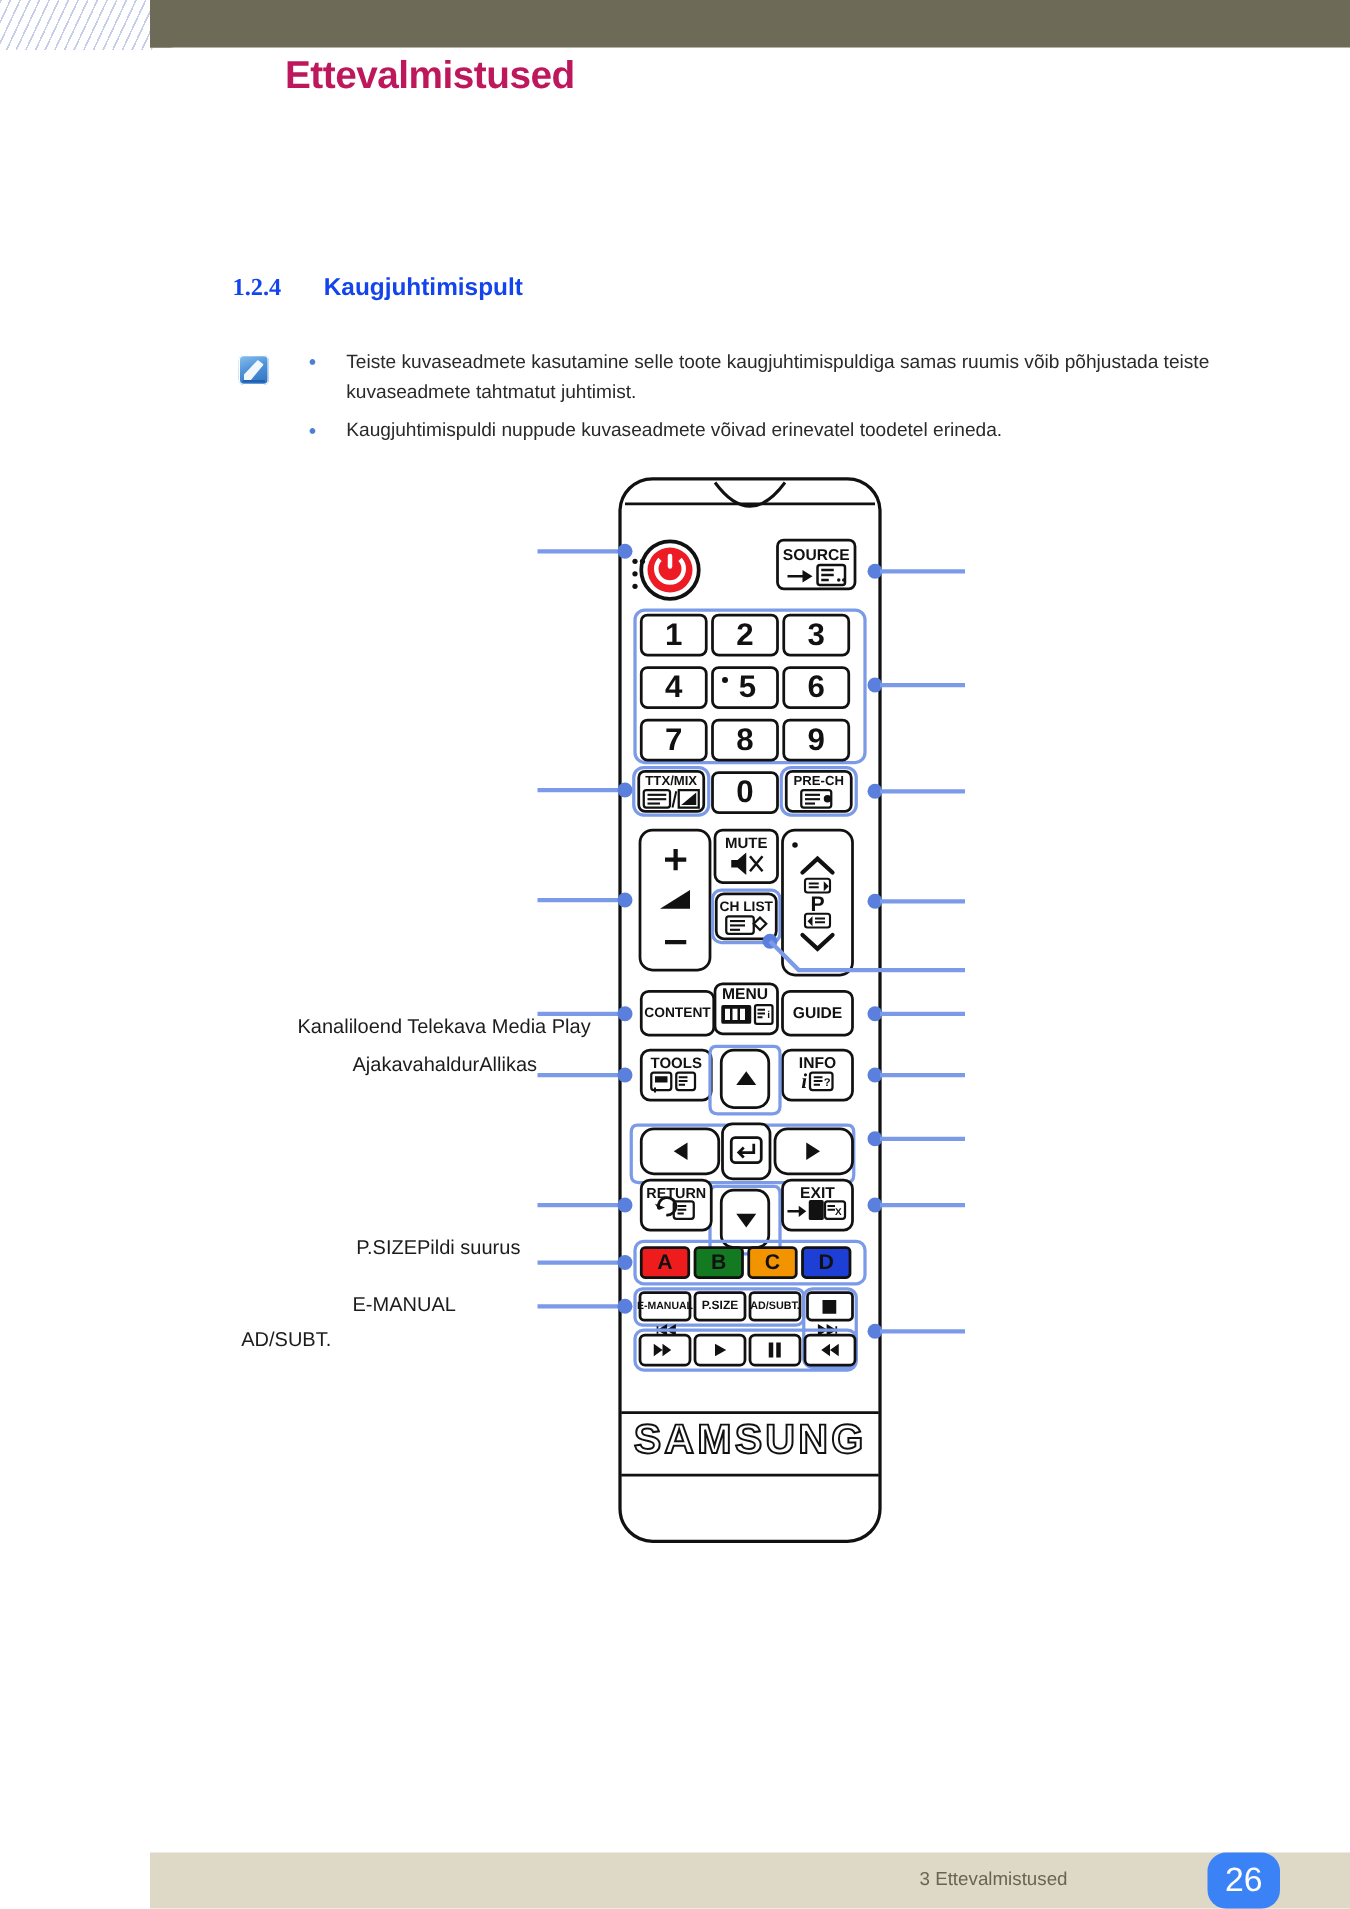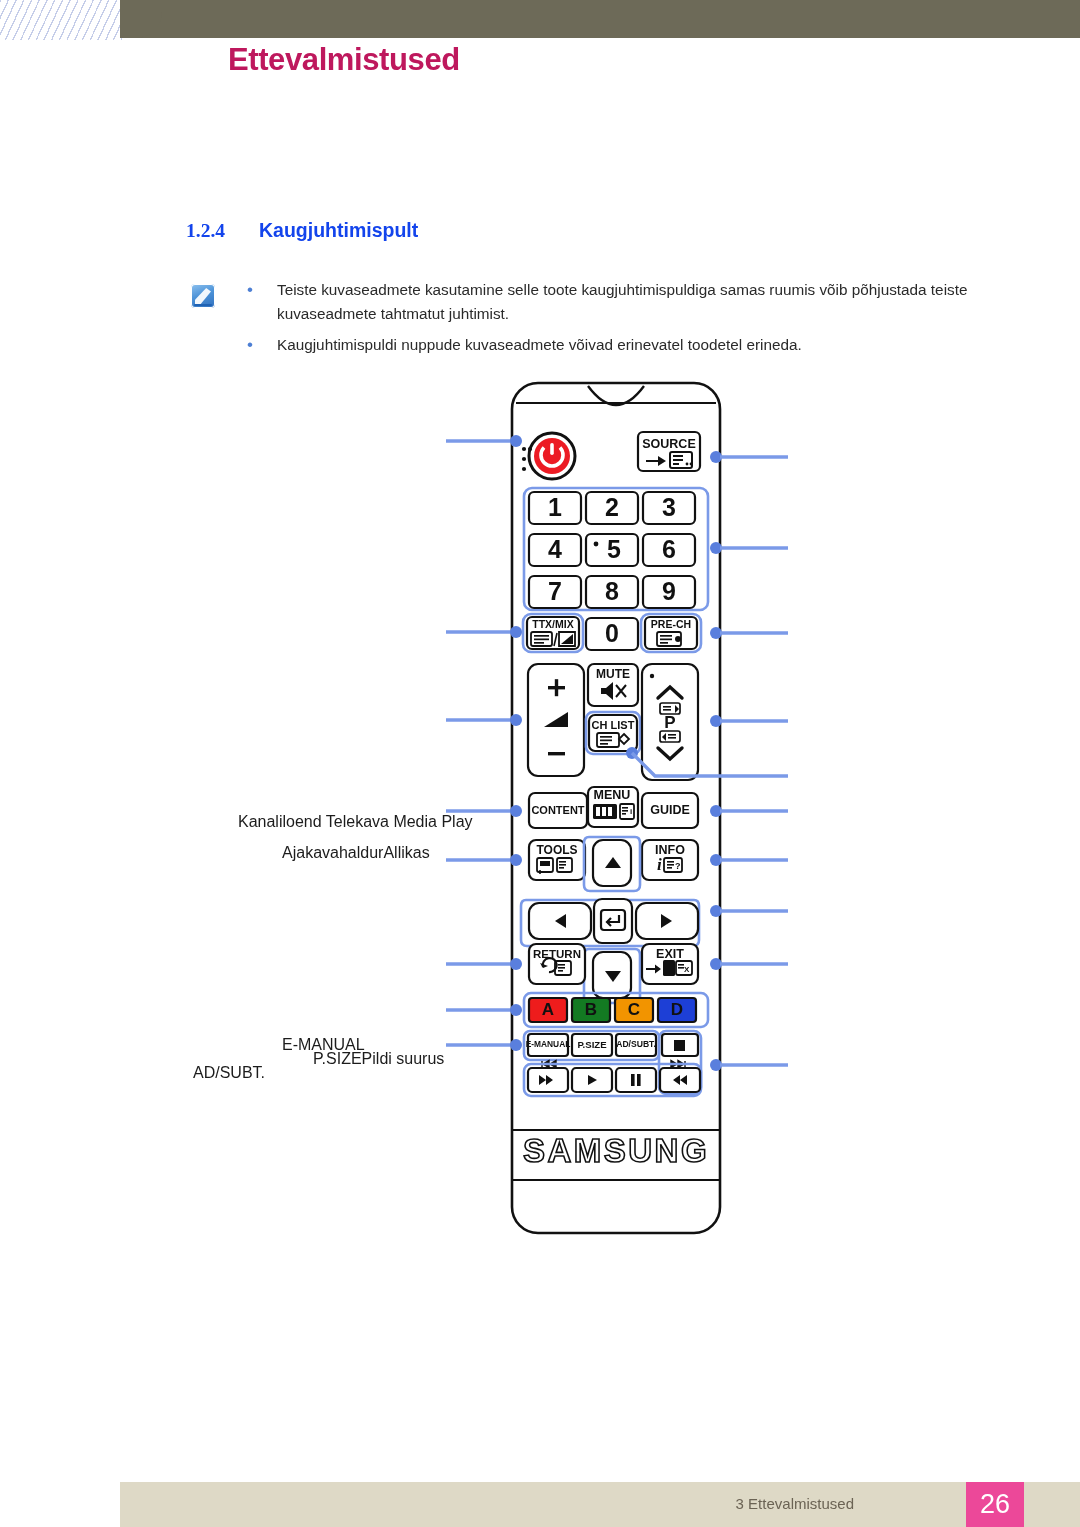--- a/index.html
+++ b/index.html
@@ -65,47 +65,47 @@
   .bullets { position:absolute; left:243px; top:278px; width:760px; }
   .bullet-row { display:flex; margin-bottom:8px; }
   .bullet-dot {
     flex:0 0 34px; color:#4d7fd4; font-size:17px; line-height:23px; padding-left:4px;
   }
   .bullet-text {
     flex:1; font-size:15.3px; color:#2a2a2a; line-height:23.5px;
   }
 
   
-  #remote-wrap { position:absolute; left:16px; top:0; width:920px; height:1527px; pointer-events:none; }
+  #remote-wrap { position:absolute; left:0; top:0; width:920px; height:1527px; pointer-events:none; }
   #remote-wrap svg { display:block; }
 
   
   .callout-text {
     position:absolute; font-size:16px; color:#1c1c1c; line-height:14.5px;
     white-space:nowrap;
   }
   .cal-a { left:238px; top:815px; }
   .cal-b { left:282px; top:846px; }
   .cal-c { left:282px; top:1038px; }
-  .cal-d { left:285px; top:1052px;margin-left:28px; }
+  .cal-d { left:285px; top:992px; }
   .cal-e { left:193px; top:1066px; }
 
   
   .footer-band {
     position:absolute; left:120px; top:1482px; width:960px; height:45px;
     background:#ded9c6;
   }
   .footer-label {
     position:absolute; right:226px; top:1495px;
     font-size:15px; color:#6b6354; white-space:nowrap;
   }
   .footer-page {
     position:absolute; left:966px; top:1482px; width:58px; height:45px;
-    background:#ec4899; color:#ffffff;
-    font-size:27px; display:flex; align-items:center; justify-content:center;
+    background:#3b82f6; color:#ffffff;
+    font-size:27px; display:flex; align-items:center; justify-content:center;border-radius:15px;
   }
 </style>
 </head>
 <body>
 
 <div class="hatch"></div>
 <div class="header-band"></div>
 <div class="header-notch"></div>
 <div class="page-title">Ettevalmistused</div>
 

